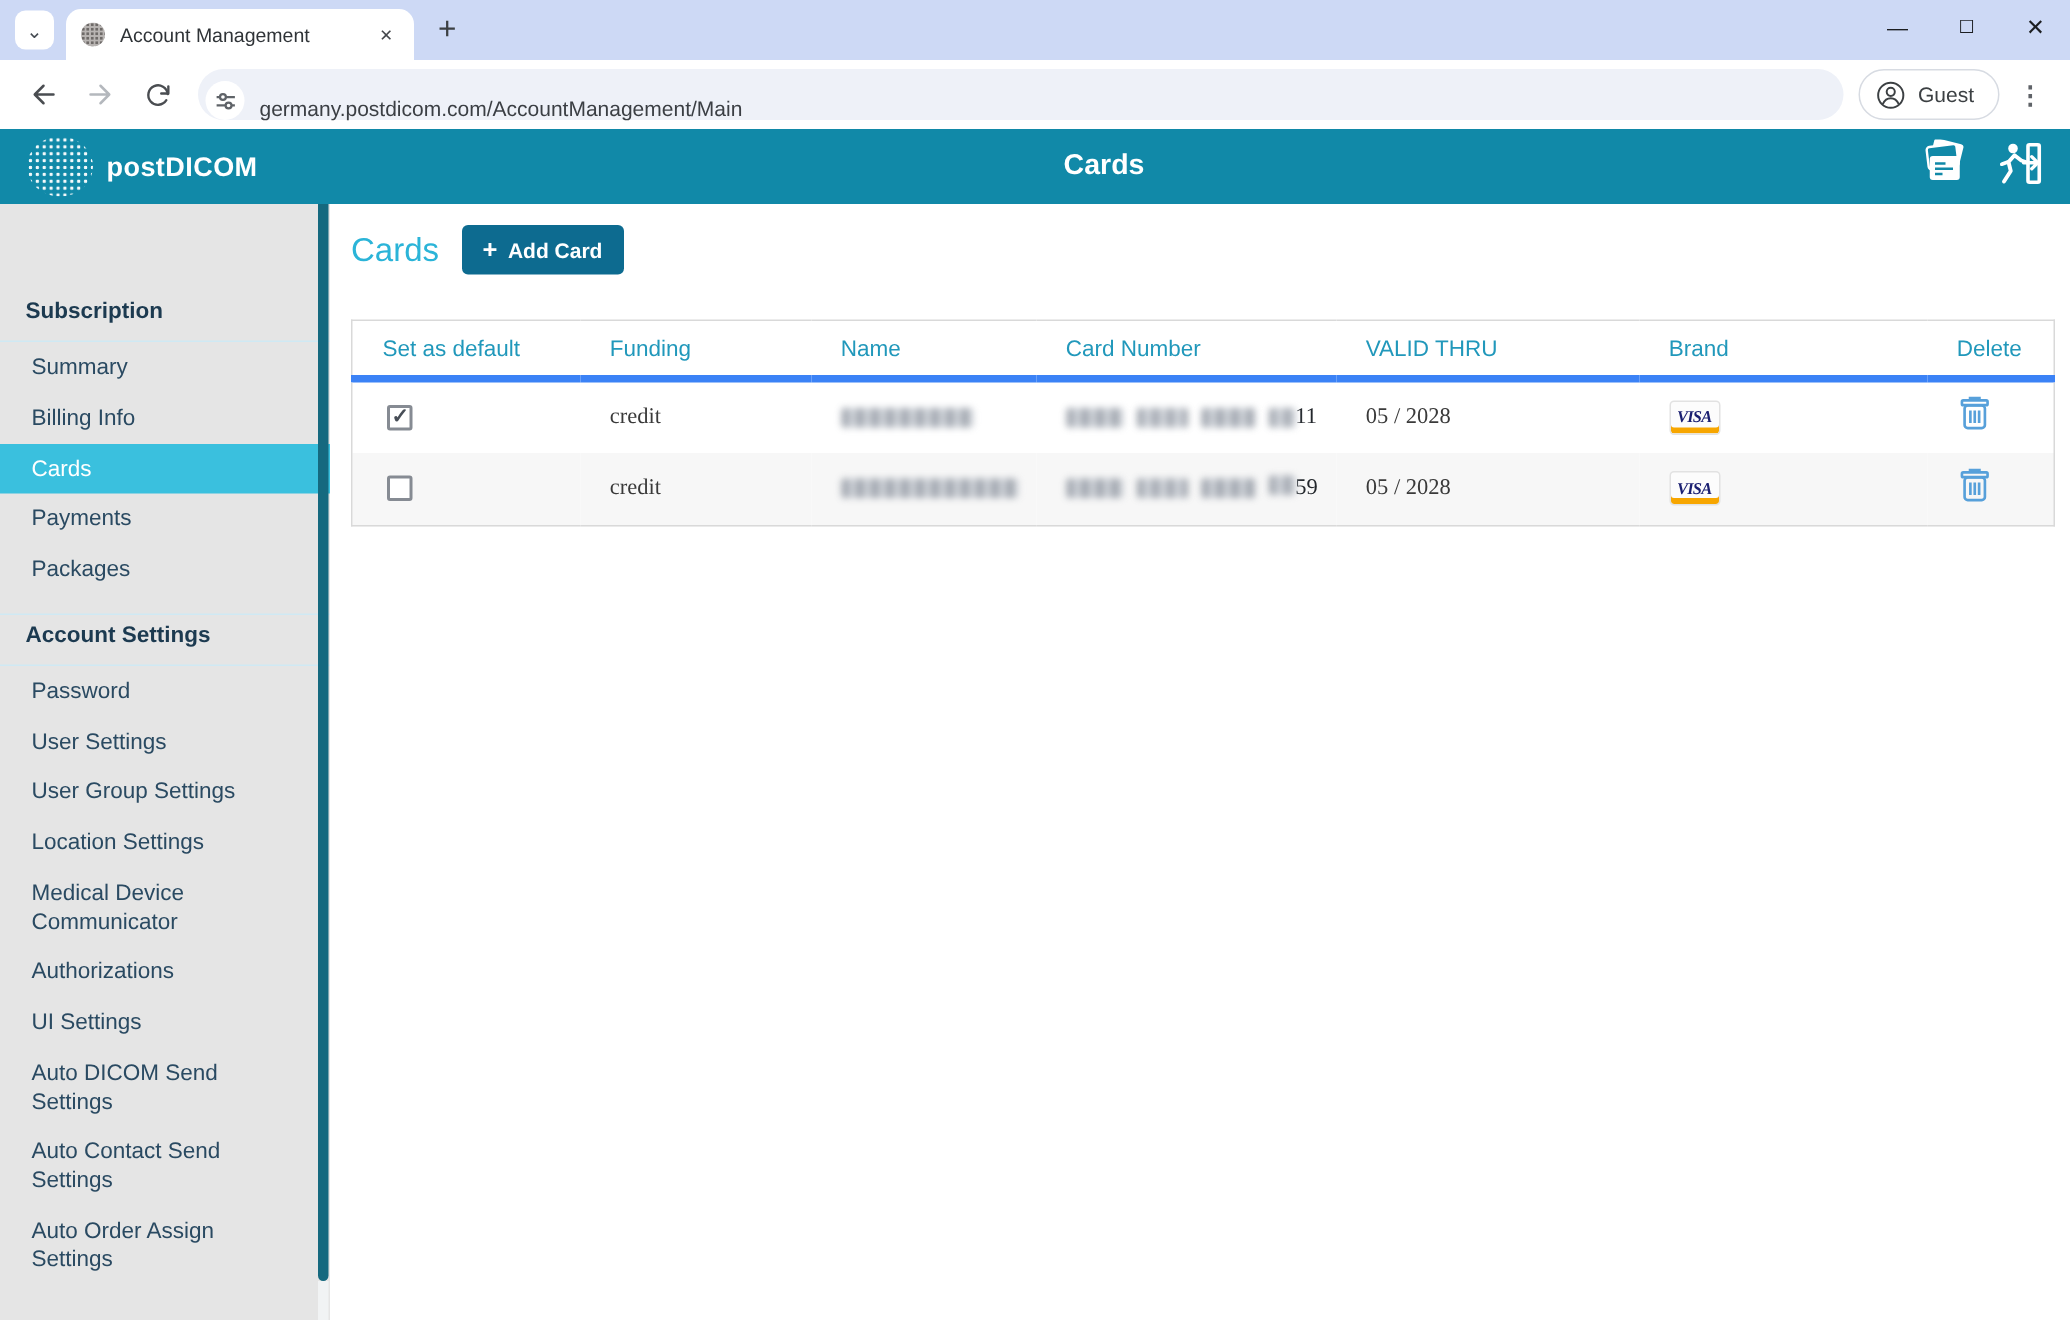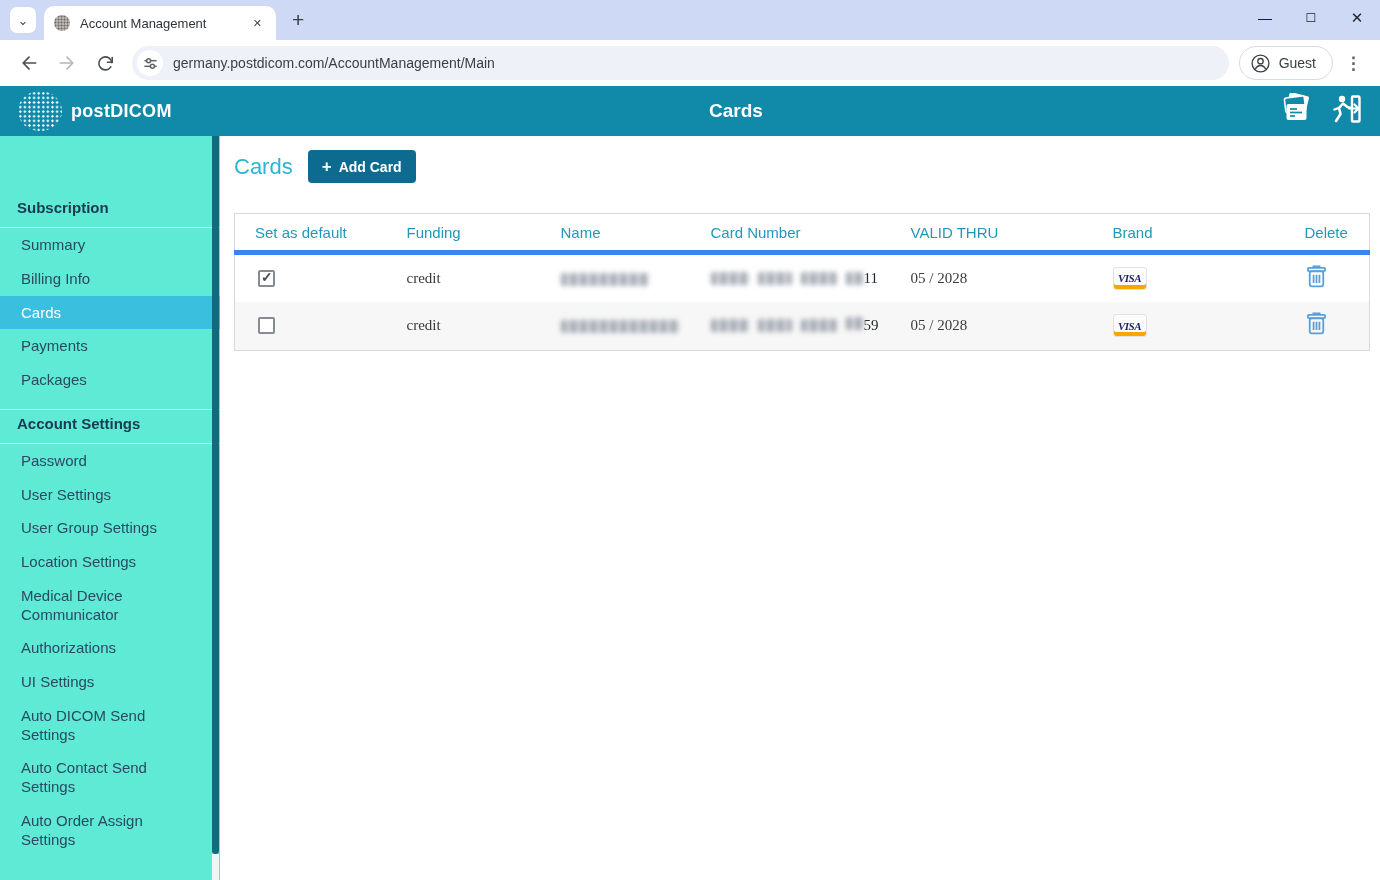--- a/index.html
+++ b/index.html
@@ -15,40 +15,40 @@
   .tab-title { flex:1; font-size:13px; color:#2f3337; margin-left:10px; white-space:nowrap; overflow:hidden; }
   .tab-close { color:#44474c; font-size:14px; padding:2px 6px; border-radius:50%; }
   .newtab { color:#3c4043; font-size:21px; font-weight:300; margin:0 0 8px 16px; }
   .winctl { margin-left:auto; display:flex; align-self:flex-start; }
   .winctl span { width:46px; height:36px; display:flex; align-items:center; justify-content:center; color:#1c1e21; font-size:14px; }
   .winctl .wc-max { font-size:12px; }
   .winctl .wc-close { font-size:15px; }
 
   .toolbar { height:46px; background:#fff; display:flex; align-items:center; padding:0 8px 0 14px; flex:0 0 46px; }
   .navbtn { width:30px; height:30px; display:flex; align-items:center; justify-content:center; margin-right:8px; border-radius:50%; }
-  .urlbar { flex:1; height:34px; background:#eef1f8; border-radius:17px; display:flex; align-items:center; padding:0 14px 0 5px; margin:0 10px 0 4px; }
+  .urlbar { flex:1; height:34px; background:#eef1f8; border-radius:17px; display:flex; align-items:flex-end; padding:0 14px 0 5px; margin:0 10px 0 4px; }
   .tune-wrap { width:26px;height:26px;border-radius:50%;background:#fff; display:flex;align-items:center;justify-content:center; }
   .url-text { font-size:14px; color:#3b3f44; margin-left:10px; }
   .guest { height:34px; border:1px solid #d7dbe2; border-radius:17px; display:flex; align-items:center; gap:8px; padding:0 16px 0 10px; font-size:14px; color:#3c4043; background:#fff; }
   .kebab { color:#5f6368; font-size:17px; letter-spacing:0; margin:0 10px 0 12px; font-weight:bold; }
 
   
   .app-header { height:50px; background:#1189a8; display:flex; align-items:center; padding:0 18px; position:relative; flex:0 0 50px; }
   .logo { display:flex; align-items:center; gap:9px; }
   .logo-sphere { width:44px; height:40px; border-radius:50%;
       background-image: radial-gradient(rgba(255,255,255,0.95) 1.1px, rgba(255,255,255,0) 1.35px);
       background-size:4.6px 4.6px; }
   .logo-text { color:#fff; font-size:18px; font-weight:bold; letter-spacing:0.3px; }
   .app-title { position:absolute; left:736px; transform:translateX(-50%); color:#fff; font-size:19px; font-weight:bold; }
   .header-icons { margin-left:auto; display:flex; align-items:center; gap:16px; }
 
   
   .app-body { flex:1; display:flex; overflow:hidden; }
 
-  .sidebar { width:220px; background:#5eead4; position:relative; padding-top:58px; flex:0 0 220px; font-size:15px; overflow:hidden; }
+  .sidebar { width:220px; background:#e5e5e5; position:relative; padding-top:58px; flex:0 0 220px; font-size:15px; overflow:hidden; }
   .side-header { padding:5px 20px 11px 17px; font-weight:bold; color:#1c3a50; }
   .side-hr { border:none; border-top:1px solid #cfe9f4; margin:0; }
   .side-item { padding:8px 20px 7px 21px; color:#2a4a62; line-height:1.25; cursor:pointer; }
   .side-item.active { background:#3ac0de; color:#fff; }
   .side-gap { height:12px; }
   .sb-thumb { position:absolute; top:0; right:1px; width:7px; height:718px; background:#15697f; border-radius:0 0 4px 4px; }
   .sb-track { position:absolute; right:1px; bottom:0; width:7px; height:26px; background:#f1f3f4; }
 
   .main { flex:1; background:#fff; padding:12px 13px 0 14px; overflow:hidden; }
   .main-top { display:flex; align-items:center; gap:15px; margin-top:2px; }

